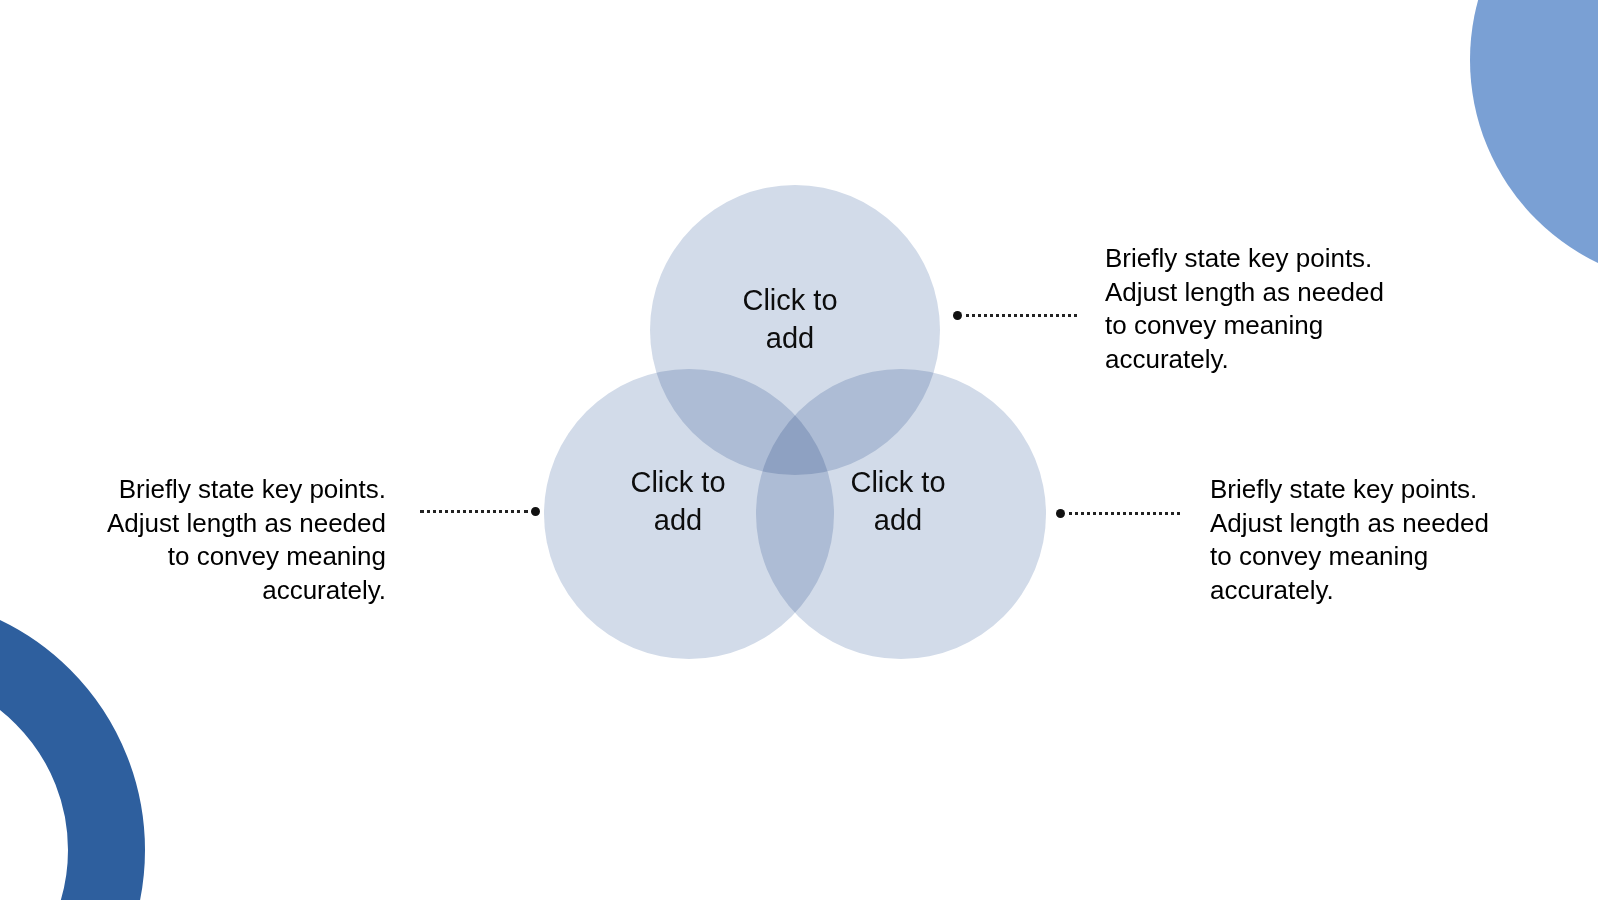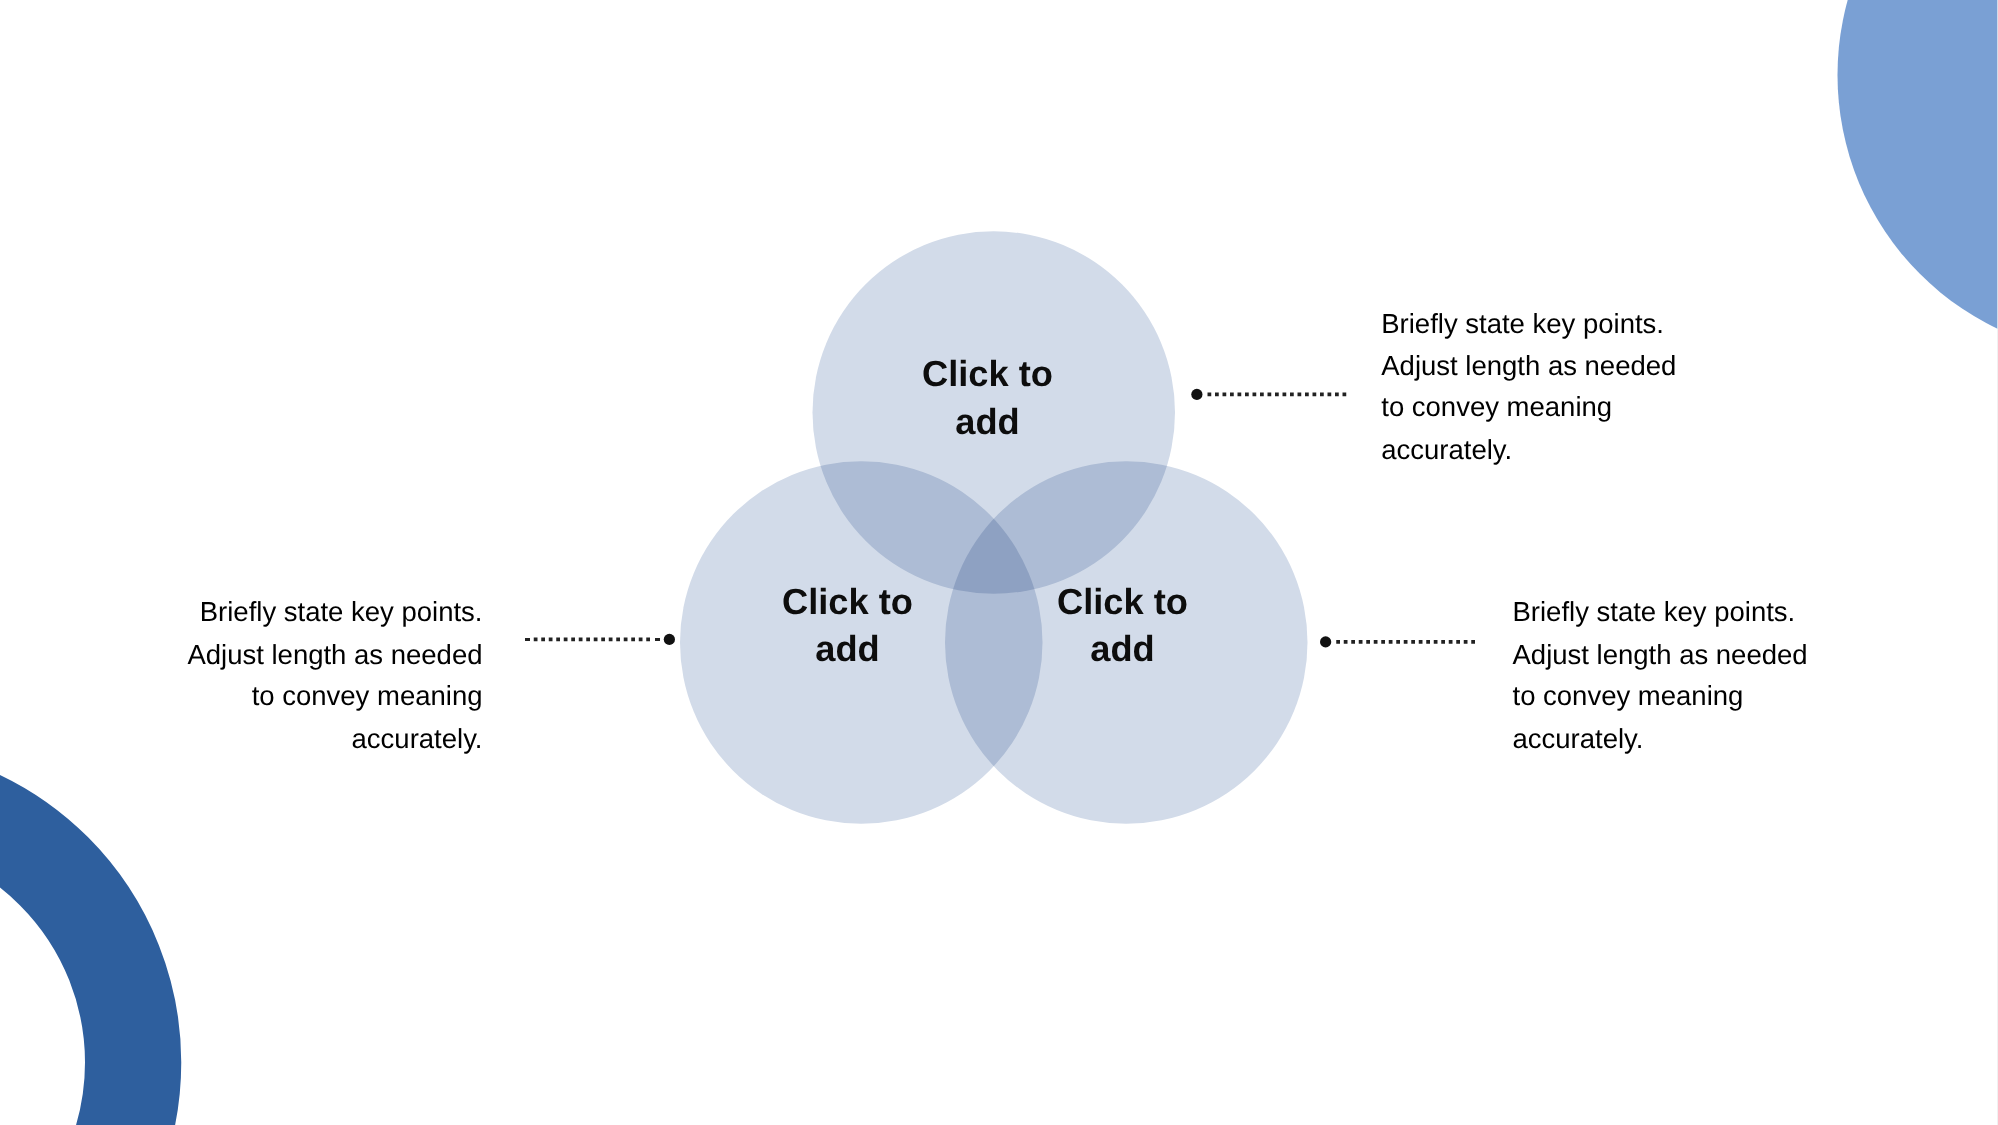--- a/index.html
+++ b/index.html
@@ -51,30 +51,29 @@
   .venn-label {
     position: absolute;
     width: 220px;
     text-align: center;
     font-size: 29px;
     line-height: 38px;
     color: #0d0d0d;
     white-space: pre-line;
     z-index: 5;
     cursor: default;
-    font-weight: bold;
   }
   .venn-label-top   { left: 680px; top: 281px; }
   .venn-label-left  { left: 568px; top: 463px; }
   .venn-label-right { left: 788px; top: 463px; }
 
   
   .callout-text {
     position: absolute;
-    font-size: 22px;
+    font-size: 26px;
     line-height: 33.5px;
     color: #000000;
     white-space: pre-line;
   }
   .callout-top-right { left: 1105px; top: 242px; text-align: left;  width: 330px; }
   .callout-left      { left: 60px;   top: 473px; text-align: right; width: 326px; }
   .callout-right     { left: 1210px; top: 473px; text-align: left;  width: 330px; }
 
   .leader-line {
     position: absolute;

